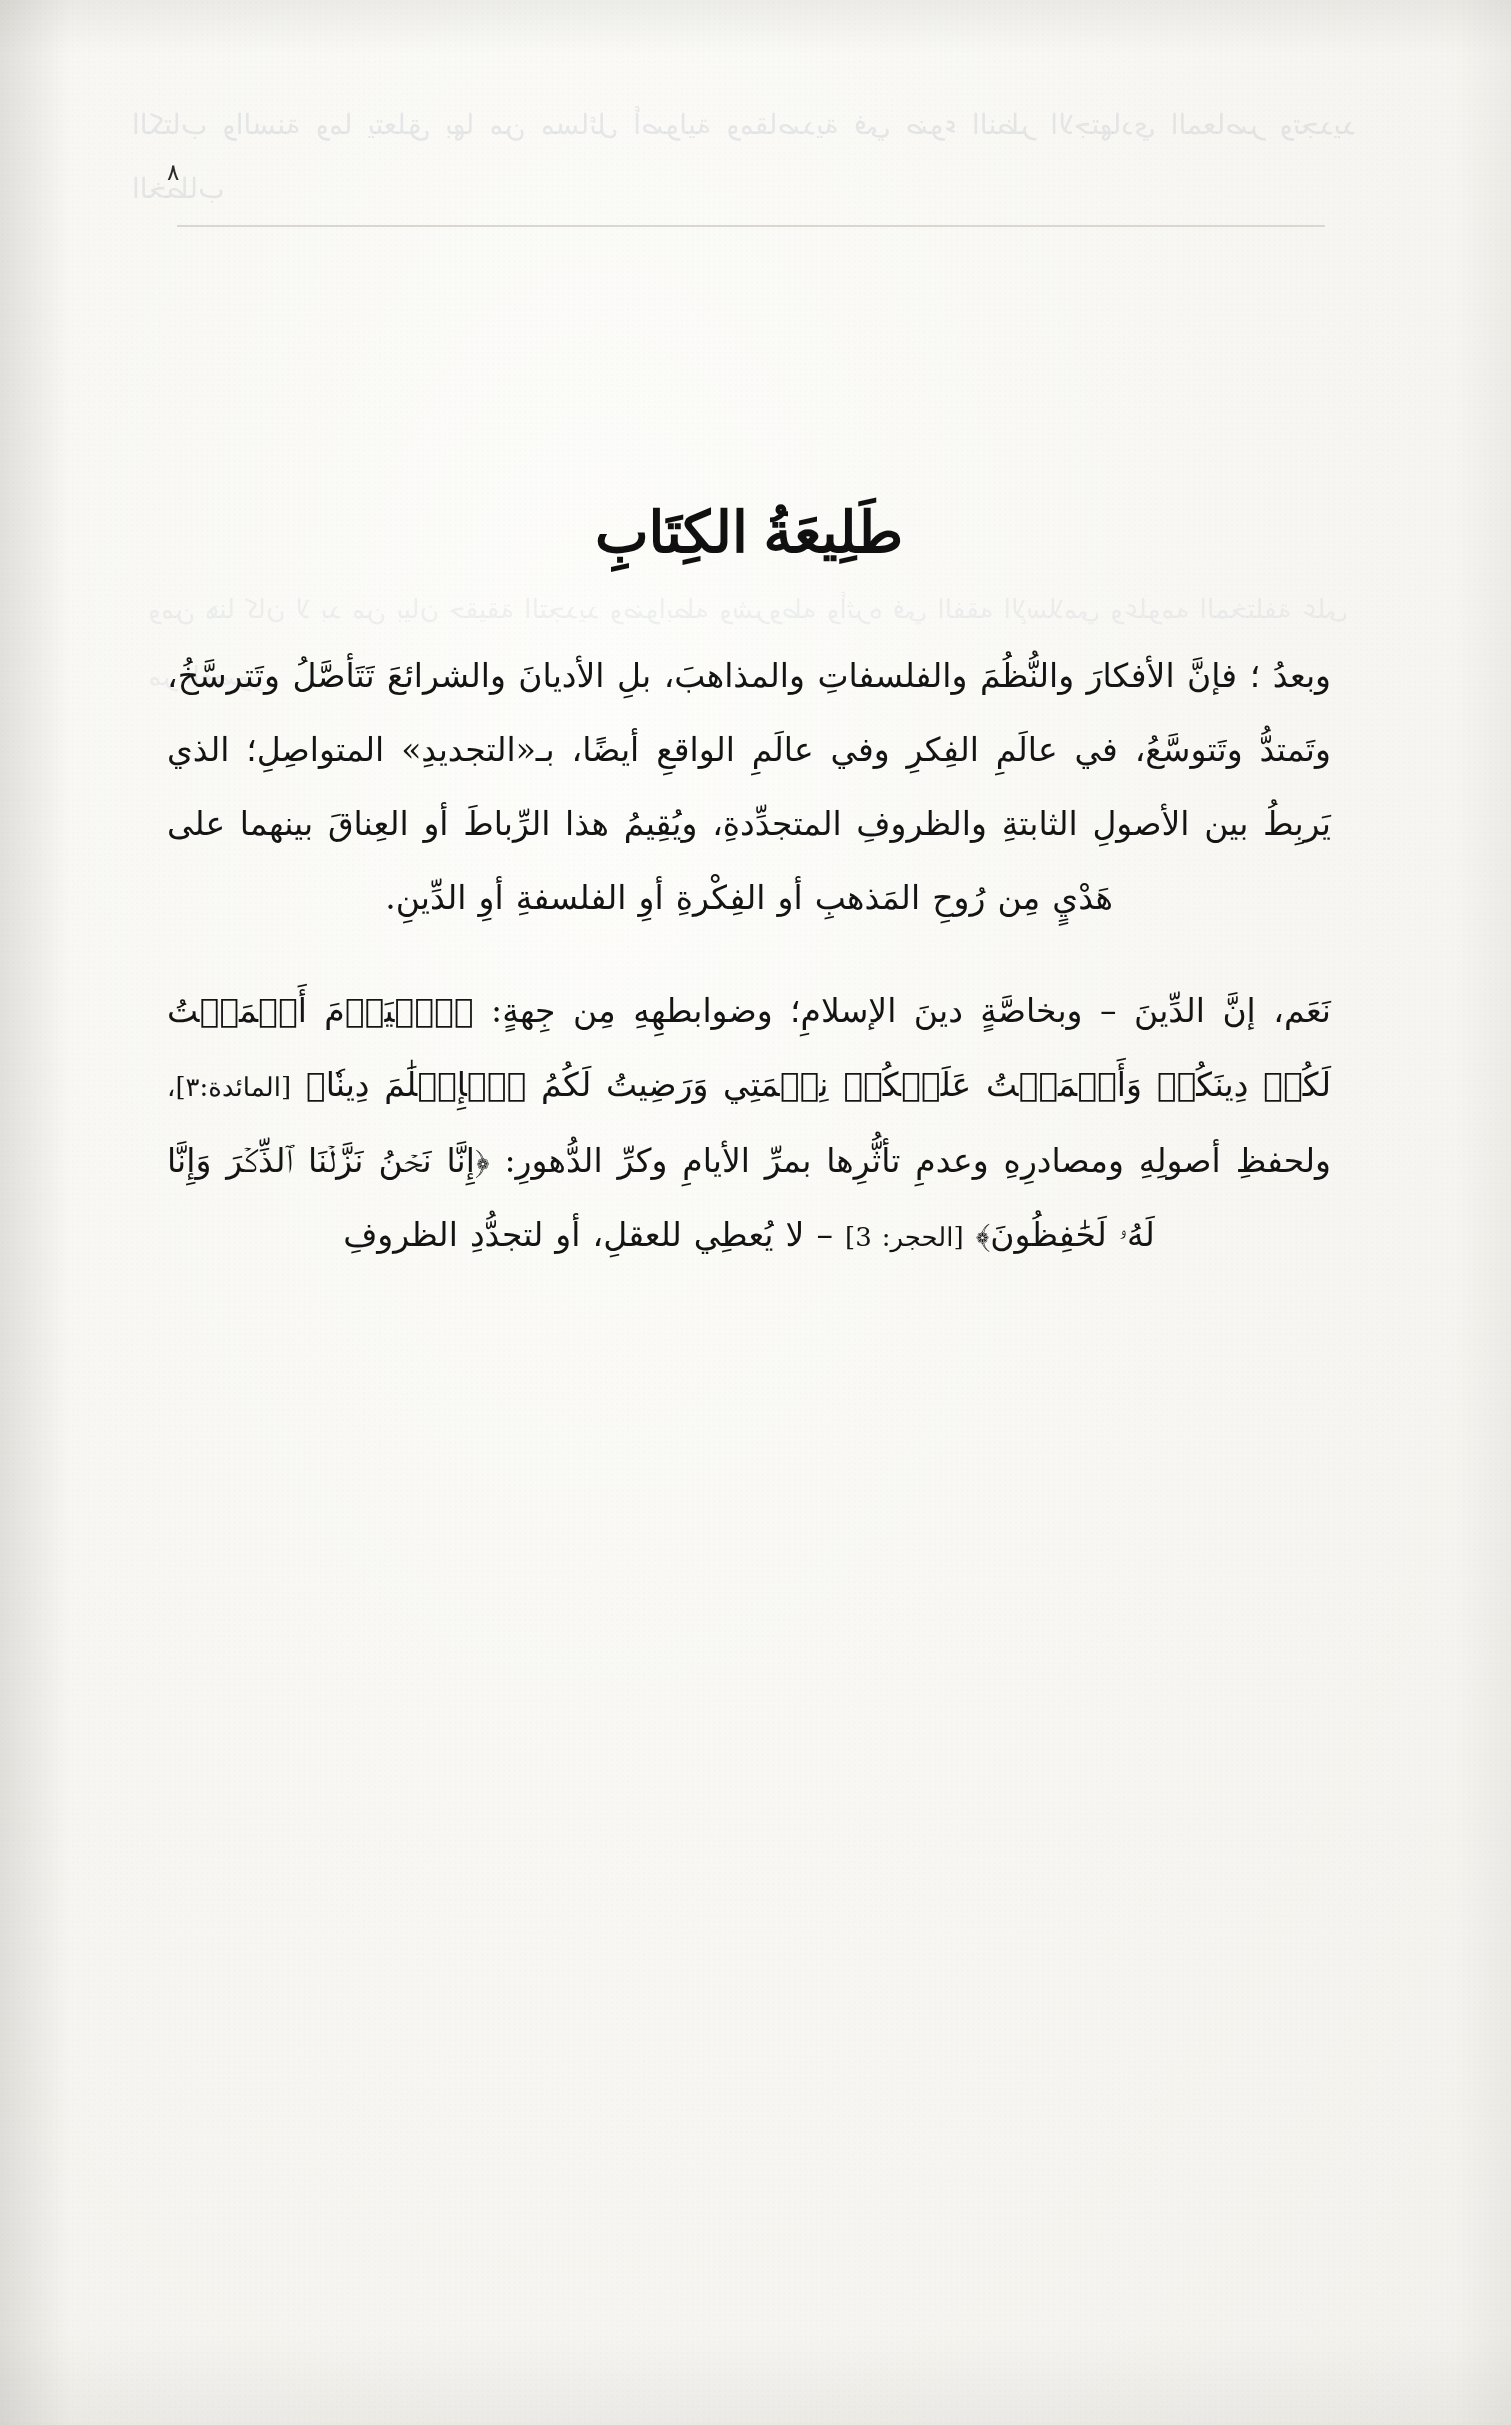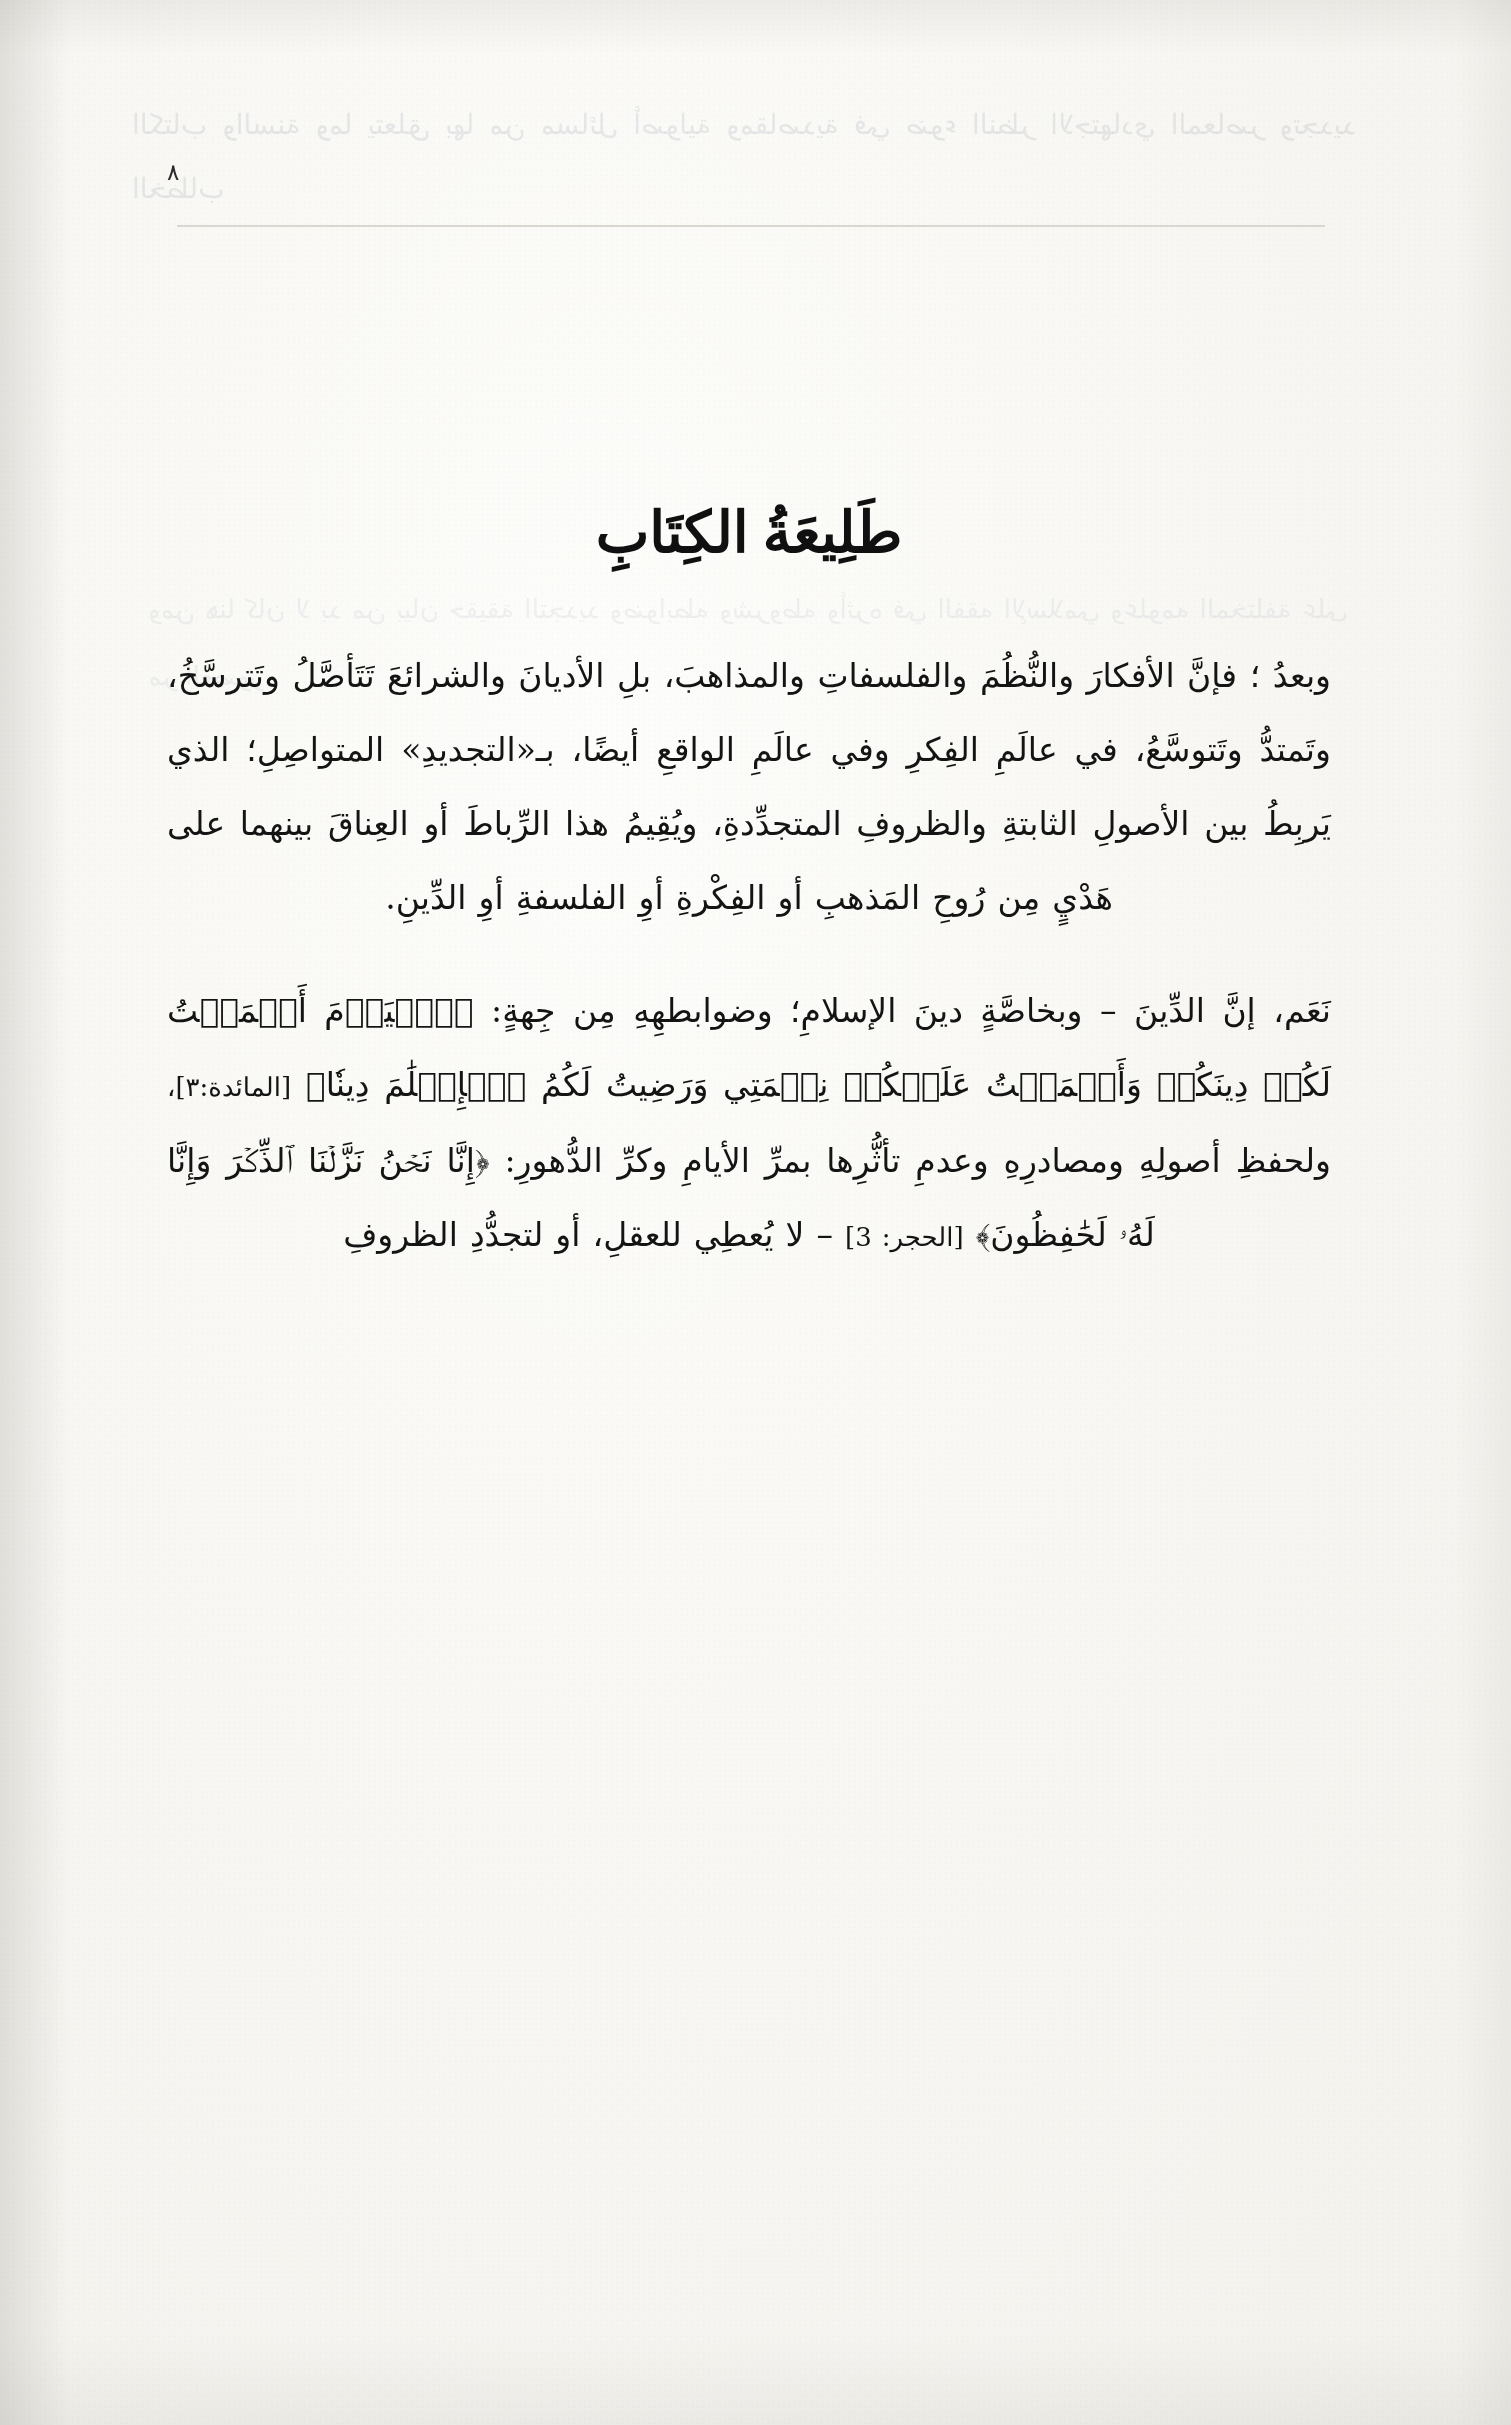--- a/index.html
+++ b/index.html
@@ -125,21 +125,21 @@
     color: #171717;
   }
 
   #title {
     text-align: center;
     font-size: 57px;
     line-height: 1.25;
     letter-spacing: 0px;
     margin: 0 0 71px 0;
     font-weight: 600;
-    font-family: Liberation Serif, serif;
+    font-family: Liberation Sans, sans-serif;
     color: #101010;
   }
 
   p.para {
     margin: 0 0 39px 0;
     font-size: 33px;
     line-height: 74px;
     text-align: justify;
     text-align-last: center;
     word-spacing: 1.6px;

